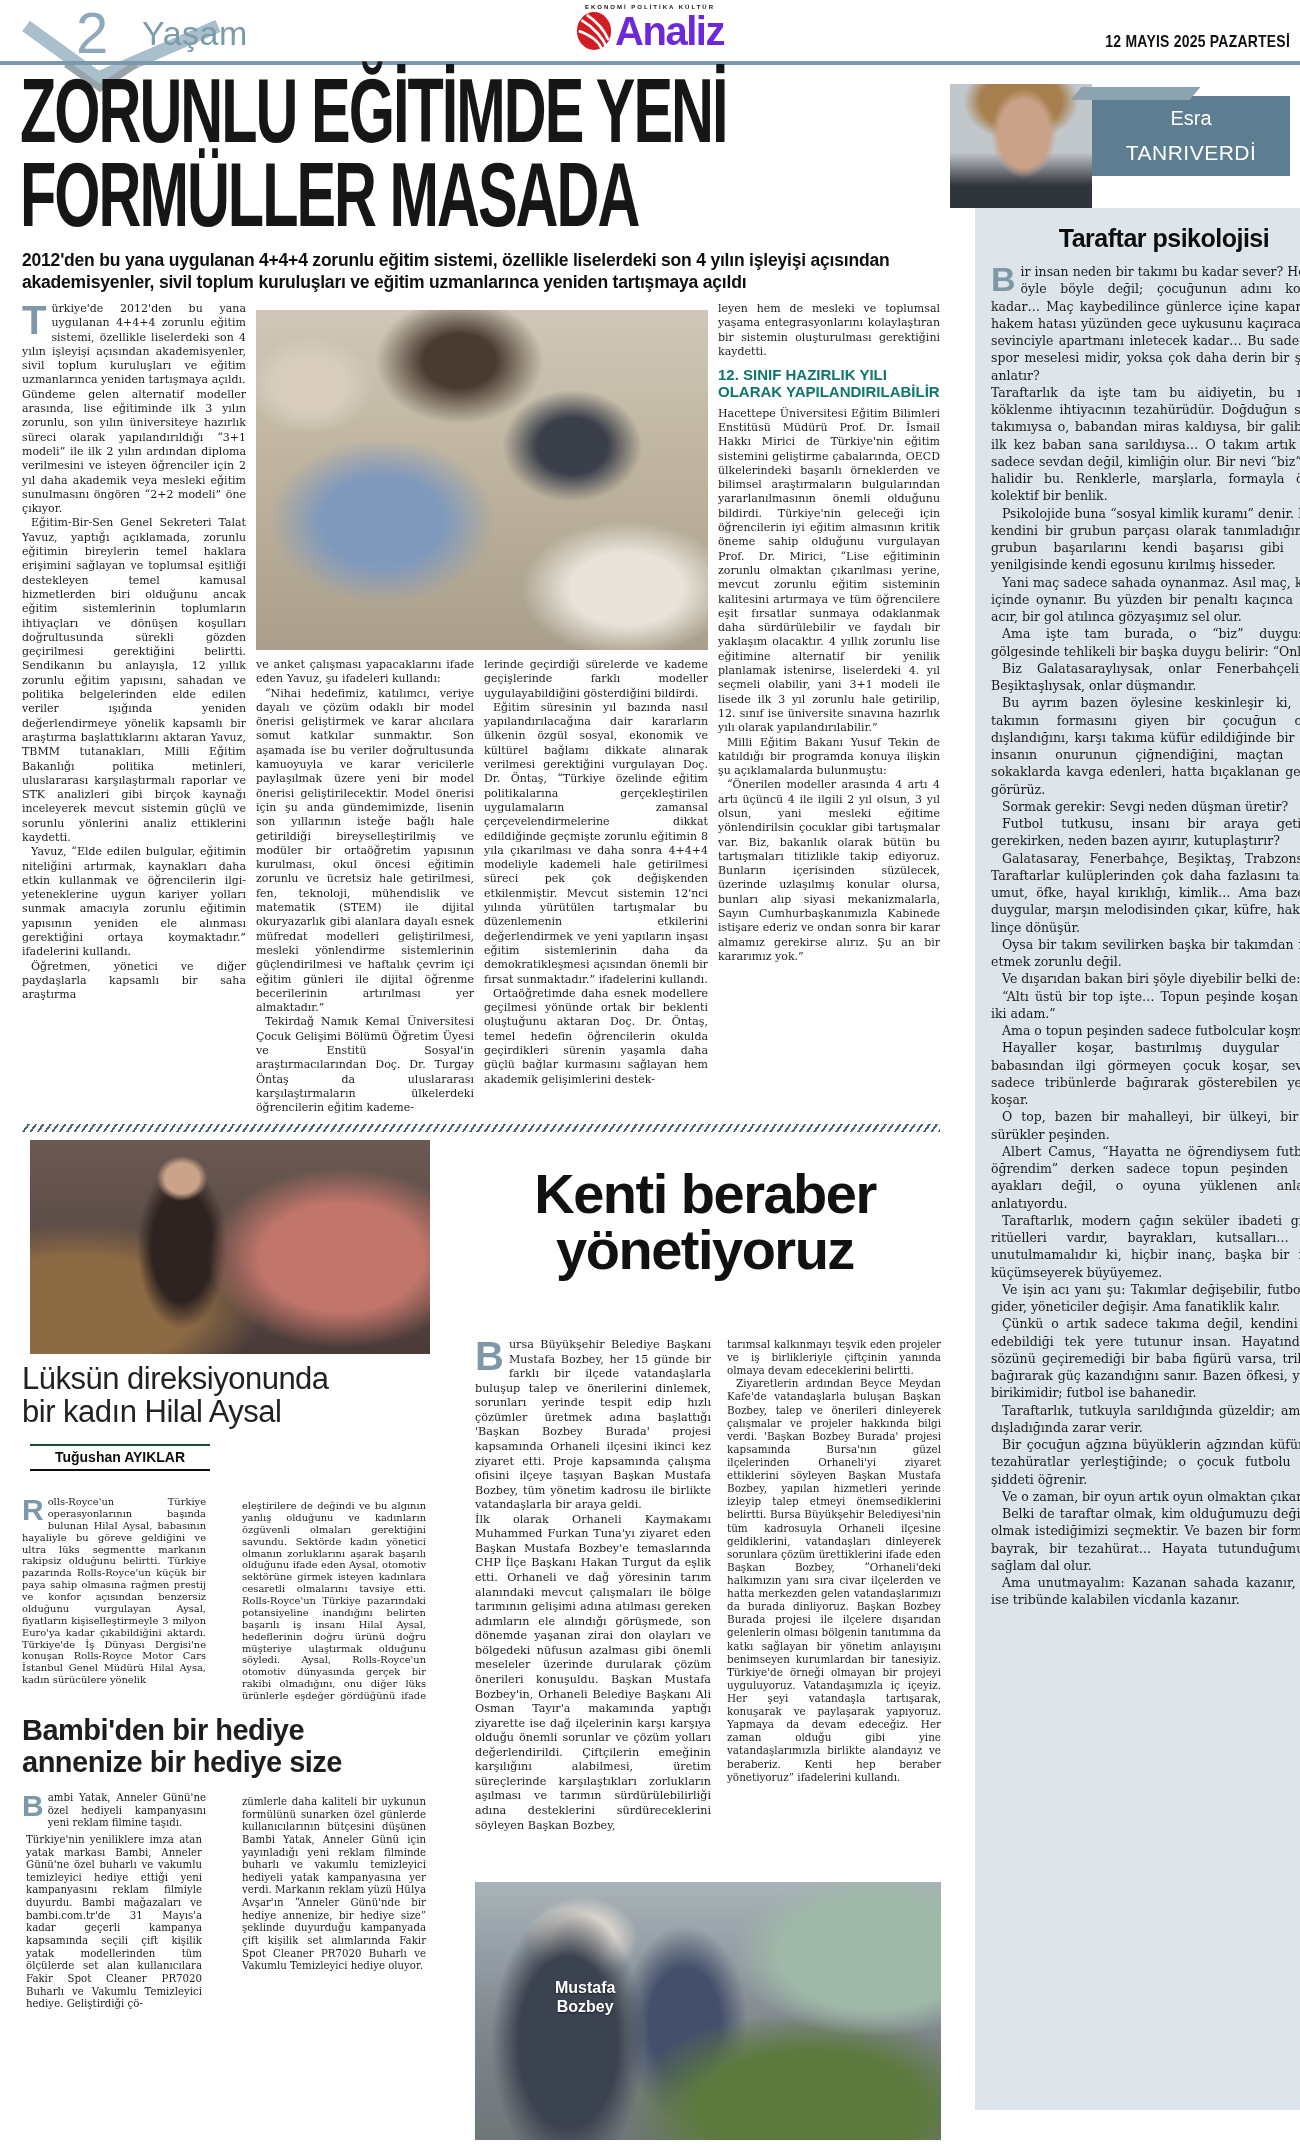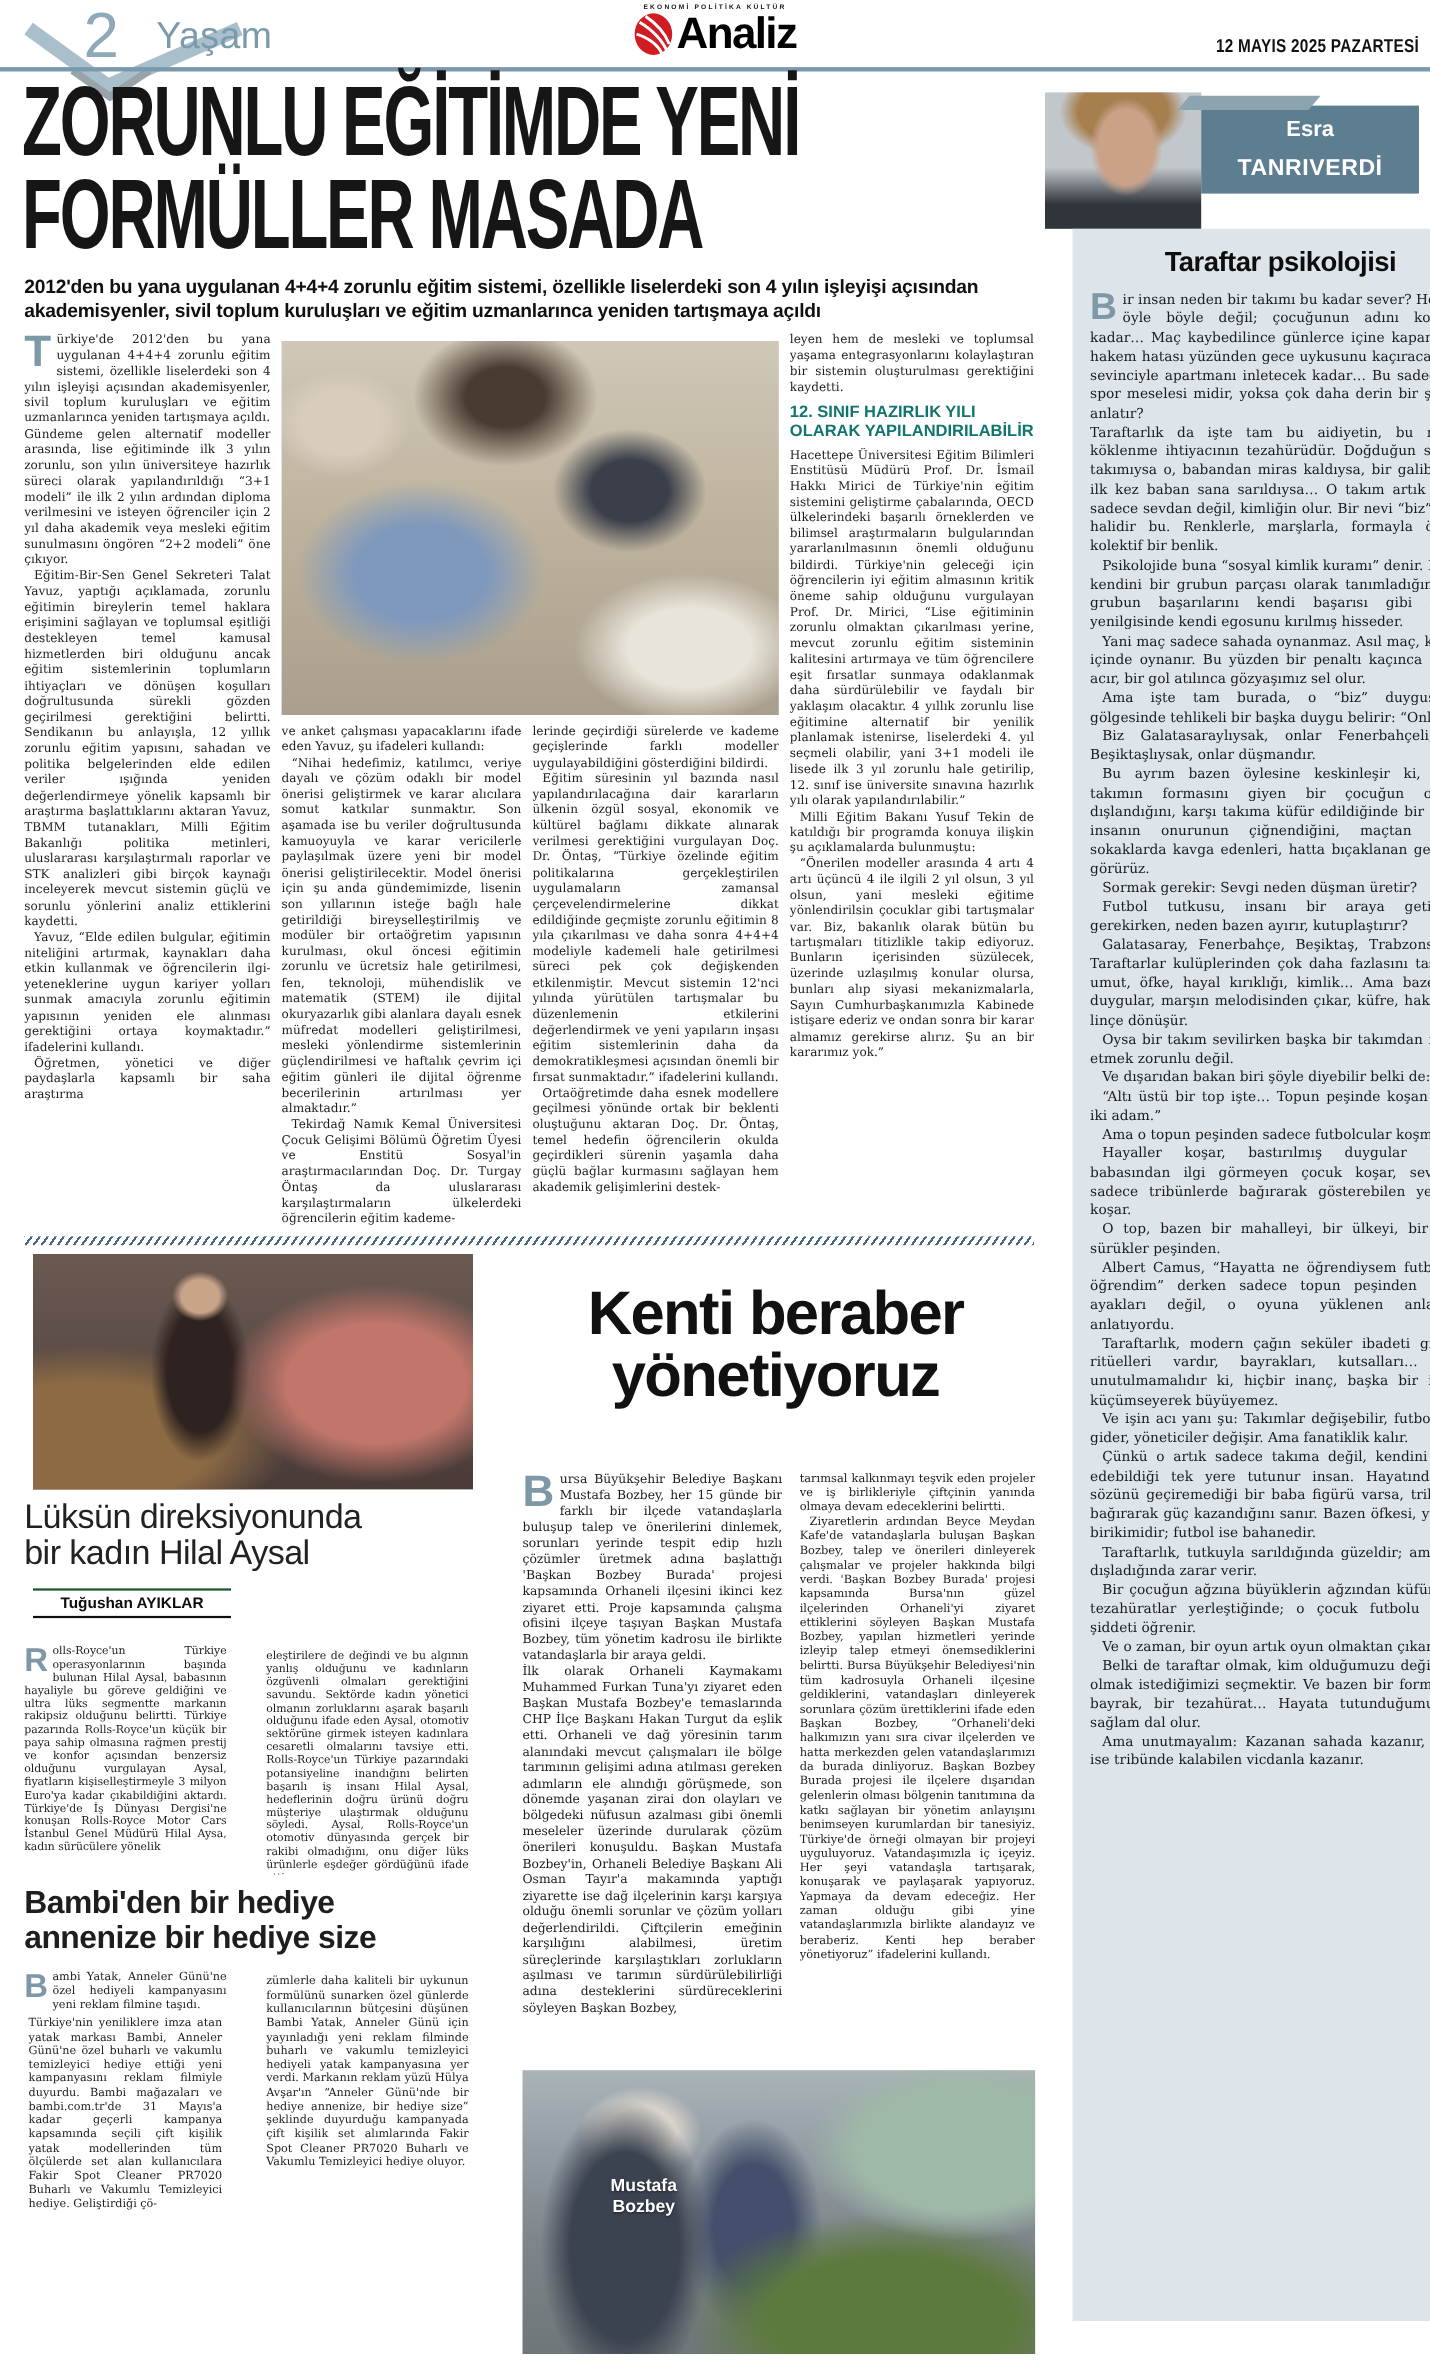--- a/index.html
+++ b/index.html
@@ -8,21 +8,21 @@
   .abs{position:absolute;}
   .sans{font-family:"Liberation Sans", sans-serif;}
 
   
   .page-num{left:76px;top:4px;font-size:58px;font-weight:400;color:#8fa9ba;line-height:1;}
   .section-label{left:142px;top:14px;font-size:34px;color:#7b9aab;letter-spacing:.5px;}
   .chev-svg{left:18px;top:20px;}
   .masthead{left:540px;top:4px;width:220px;text-align:center;}
   .masthead-tagline{font-size:6px;font-weight:700;letter-spacing:2px;color:#111;margin-bottom:1px;}
   .masthead-row{display:flex;align-items:center;justify-content:center;gap:3px;}
-  .masthead-title{font-size:40px;font-weight:900;color:#000000;letter-spacing:-1.5px;line-height:.95;}
+  .masthead-title{font-size:40px;font-weight:900;color:#6d28d9;letter-spacing:-1.5px;line-height:.95;}
   .issue-date{left:1040px;top:32px;width:250px;text-align:right;font-size:17px;font-weight:700;
               color:#111;transform:scaleX(.82);transform-origin:right center;letter-spacing:.3px;}
   .header-rule{left:0;top:61px;width:1300px;height:4px;background:#7a99ad;}
 
   
   .lead-headline{left:20px;top:70px;font-weight:900;font-size:90px;line-height:.93;color:#161616;
                  letter-spacing:-3px;transform:scaleX(.66);transform-origin:left top;white-space:nowrap;}
   .lead-deck{left:22px;top:250px;width:900px;font-weight:600;font-size:17.5px;line-height:1.25;
              color:#101010;letter-spacing:-.2px;}
   .art-col{font-size:11px;line-height:1.3;text-align:justify;overflow:hidden;color:#1b1b1b;}
@@ -90,21 +90,21 @@
   .photo-caption{position:absolute;left:52px;top:96px;color:#fff;font-weight:700;font-size:16px;
                  line-height:1.2;text-align:center;text-shadow:0 1px 2px rgba(0,0,0,.6);margin-left:28px;}
 
   
   .headshot{left:950px;top:84px;width:142px;height:124px;
      background:
        radial-gradient(46px 62px at 52% 40%, #c9a288 0 55%, transparent 72%),
        radial-gradient(74px 52px at 50% 14%, #a77f4e 0 55%, transparent 78%),
        linear-gradient(180deg,#c2c7cc 0 55%,#30343b 82%);}
   .nameplate{left:1092px;top:96px;width:198px;height:80px;background:#5d7d91;color:#fff;
-             text-align:center;font-weight:700;display:flex;flex-direction:column;justify-content:center;gap:12px;}
+             text-align:center;font-weight:400;display:flex;flex-direction:column;justify-content:center;gap:12px;}
   .nameplate .l1{font-size:20px;line-height:1.1;}
   .nameplate .l2{font-size:21px;line-height:1.1;letter-spacing:.5px;}
   .plate-flap{position:absolute;left:-16px;top:-9px;width:60%;height:13px;background:#8ca3b0;
               transform:skewX(-40deg);}
   .column-panel{left:975px;top:208px;width:378px;height:1902px;background:#dde4ea;box-sizing:border-box;
                 padding:14px 16px;}
   .column-title{font-family:"Liberation Sans",sans-serif;font-weight:800;font-size:25px;color:#0d0d0d;
                 text-align:center;margin:2px 0 10px 0;letter-spacing:-.5px;}
   .column-body{font-size:12.5px;line-height:1.38;text-align:justify;color:#1b1b1b;overflow:hidden;height:1800px;}
   .column-body p{margin:0;text-indent:11px;}

